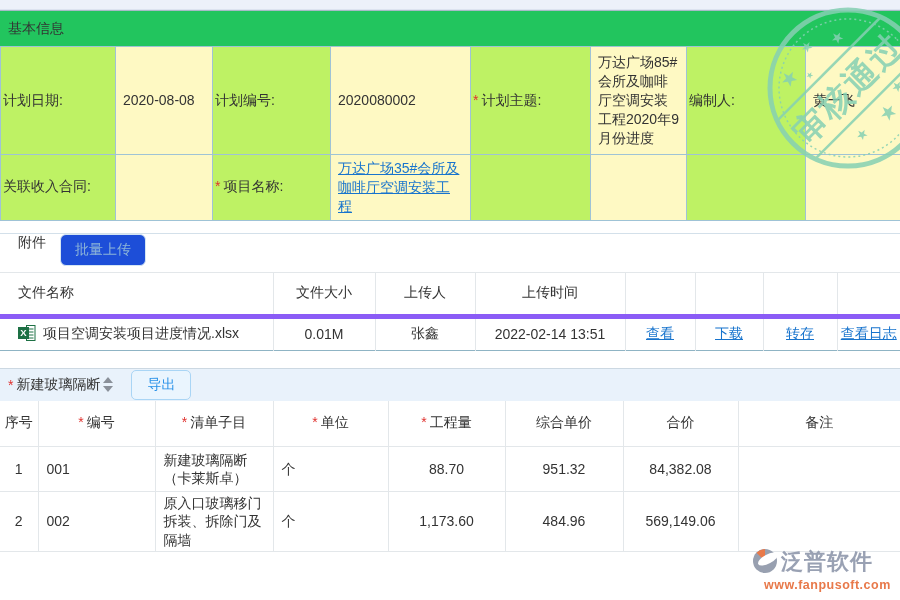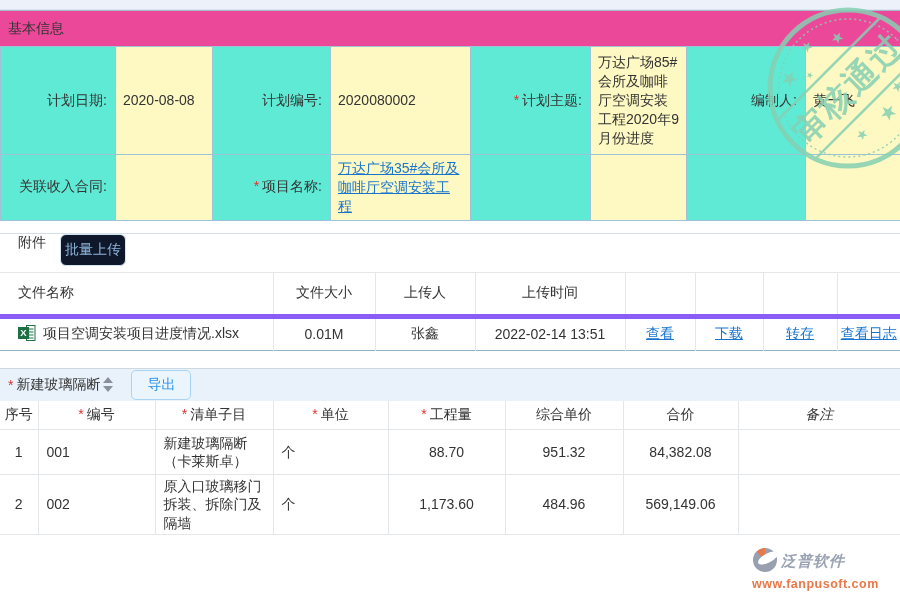--- a/index.html
+++ b/index.html
@@ -9,37 +9,37 @@
     background:#fff; color:#333;
     font-family:"Liberation Sans","DejaVu Sans",sans-serif; font-size:14px;
   }
   
   .topbar { height:10px; background:#edf1fa; border-bottom:1px solid #dde3f0; }
   
   .title-row { height:77px; display:flex; align-items:center; justify-content:center; }
   .page-title { font-size:22px; font-weight:bold; color:#222; letter-spacing:1px; }
   
   .section-band {
-    height:36px; background:#ec4899; border-top:1px solid #a8bac8;
+    height:36px; background:#22c55e; border-top:1px solid #a8bac8;
     display:flex; align-items:center; padding-left:8px; font-size:14px; color:#333;
   }
   
   .info-table { width:900px; border-collapse:collapse; table-layout:fixed; }
   .info-table td { border:1px solid #9fc3d6; font-size:14px; vertical-align:middle; }
-  .info-table td.lbl { background:#5eead4; text-align:right; padding:4px 8px 4px 2px; }
+  .info-table td.lbl { background:#bef264; text-align:left; padding:4px 8px 4px 2px; }
   .info-table td.val { background:#fef9c3; text-align:left; padding:4px 7px; line-height:1.35; }
   .row-tall { height:108px; } .row-short { height:58px; }
   .link { color:#1874cd; text-decoration:underline; cursor:pointer; }
   .req { color:#e0312e; margin-right:3px; font-size:14px; }
   
   .attach-section { margin-top:12px; border-top:1px solid #d3e0ea; }
   .attach-bar { height:38px; display:flex; align-items:flex-start; padding-left:18px; gap:14px; }
   .batch-btn {
-    background:#0f172a; color:#8cb4d8; border:1px solid #d5e6f3; border-radius:6px;
-    padding:6px 4px; font-size:14px; cursor:pointer;
+    background:#1d4ed8; color:#8cb4d8; border:1px solid #d5e6f3; border-radius:6px;
+    padding:6px 14px; font-size:14px; cursor:pointer;
     font-family:"Liberation Sans","DejaVu Sans",sans-serif;
   }
   .file-table { width:900px; border-collapse:collapse; table-layout:fixed;
     border-top:1px solid #e3e7ea; border-bottom:1px solid #8fb4c4; }
   .file-table th { height:44px; font-weight:normal; color:#333; text-align:center;
     border-right:1px solid #e3e7ea; border-bottom:5px solid #8b5cf6; }
   .file-table td { height:34px; text-align:center; border-right:1px solid #e3e7ea; }
   .file-table th:last-child, .file-table td:last-child { border-right:none; }
   .file-table .left { text-align:left; padding-left:18px; }
   .filename-cell { display:flex; align-items:center; gap:7px; }
@@ -50,34 +50,34 @@
   }
   .sort-icon { display:inline-flex; flex-direction:column; gap:3px; margin:0 4px 0 3px; cursor:pointer; }
   .sort-icon .up { width:0; height:0; border-left:5px solid transparent; border-right:5px solid transparent; border-bottom:6px solid #8a9099; }
   .sort-icon .down { width:0; height:0; border-left:5px solid transparent; border-right:5px solid transparent; border-top:6px solid #8a9099; }
   .export-btn {
     background:#eaf5fe; border:1px solid #a9d5f5; color:#2a92e8; border-radius:5px;
     padding:5px 15px; font-size:14px; margin-left:14px; cursor:pointer;
     font-family:Liberation Serif, serif;
   }
   .detail-table { width:900px; border-collapse:collapse; table-layout:fixed; }
-  .detail-table th { height:29px; font-weight:normal; color:#333; text-align:center;
+  .detail-table th { height:46px; font-weight:normal; color:#333; text-align:center;
     border-right:1px solid #e3e7ea; border-bottom:1px solid #e3e7ea; }
   .detail-table td { height:45px; text-align:center; padding:2px 6px; line-height:1.3;
     border-right:1px solid #e3e7ea; border-bottom:1px solid #e3e7ea; }
-  .detail-table th:last-child, .detail-table td:last-child { border-right:none;font-style:italic; }
+  .detail-table th:last-child, .detail-table td:last-child { border-right:none; }
   .detail-table .tl { text-align:left; padding-left:8px; }
   
   .stamp { position:absolute; left:763px; top:3px; opacity:0.85; pointer-events:none; }
   .stamp text { font-family:"Liberation Sans","DejaVu Sans",sans-serif; }
   
   .watermark { position:absolute; left:752px; top:547px; pointer-events:none; }
   .wm-row { display:flex; align-items:center; gap:3px; }
-  .wm-brand { color:#99a1b3; font-weight:bold; font-size:15px; letter-spacing:1px;font-style:italic; }
-  .wm-url { color:#e8794a; font-size:12.5px; font-weight:bold; letter-spacing:0.5px; margin-top:1px; text-align:center; }
+  .wm-brand { color:#99a1b3; font-weight:bold; font-size:22px; letter-spacing:1px; }
+  .wm-url { color:#e8794a; font-size:12.5px; font-weight:bold; letter-spacing:0.5px; margin-top:1px; text-align:center;margin-left:12px; }
 </style>
 </head>
 <body>
 
 <div class="page">
 
   <div class="topbar"></div>
 
 
   <div class="section-band">

